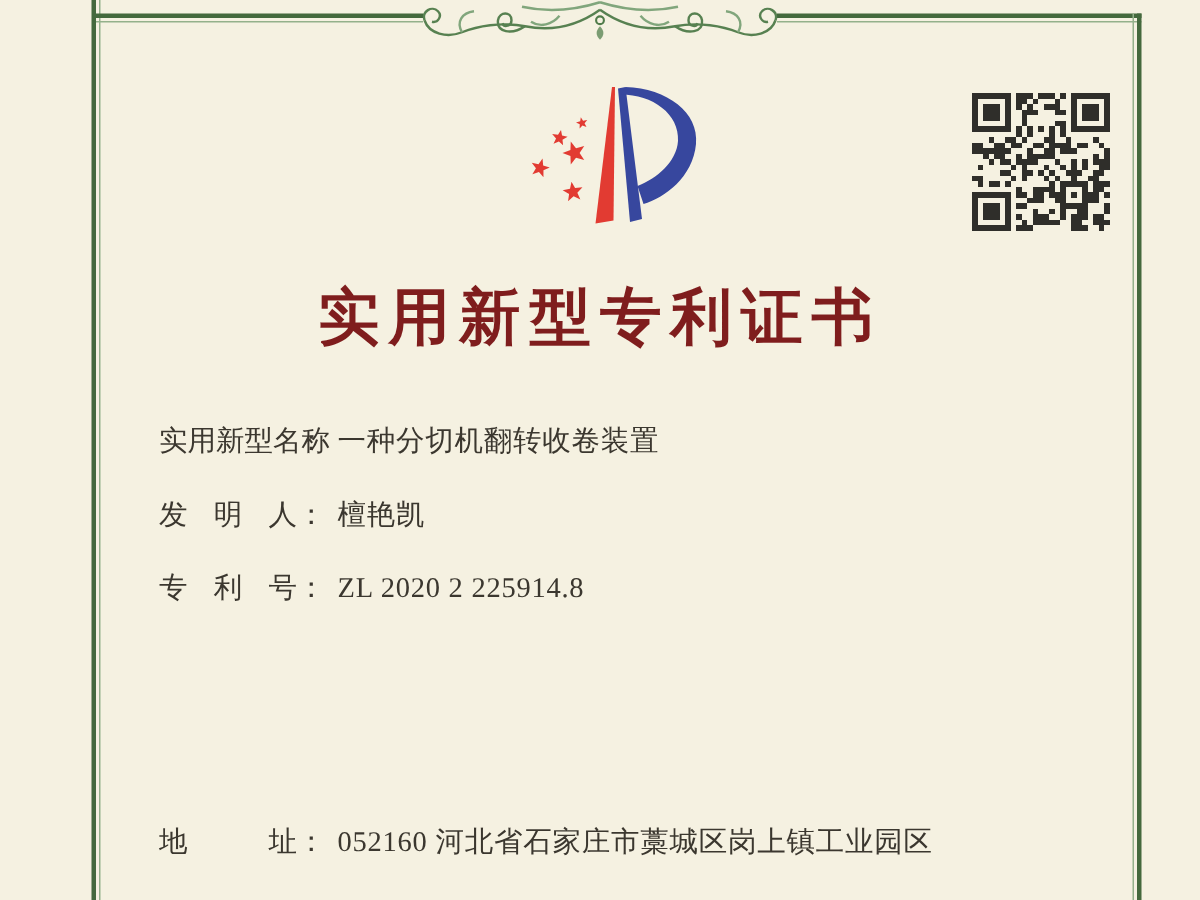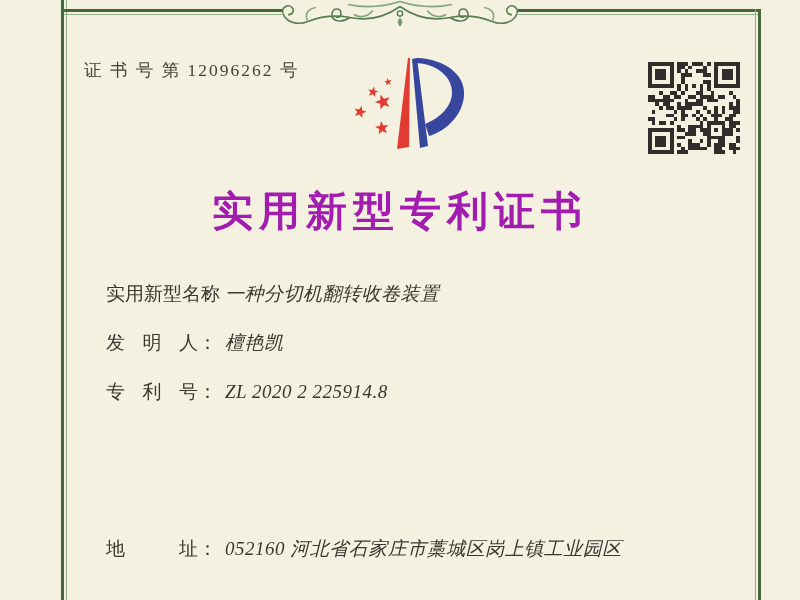--- a/index.html
+++ b/index.html
@@ -21,26 +21,26 @@
   .h-top-light-r{left:518px;top:14px;width:243px;height:1px;}
   .v-right-dark{left:758px;top:9px;width:3px;height:591px;}
   .v-right-light{left:755px;top:9px;width:1px;height:591px;}
   .ornament{position:absolute;left:278px;top:0;width:244px;height:27px;}
   .cert-no{position:absolute;left:84px;top:58px;font-size:17.5px;
            letter-spacing:2px;color:#46423b;white-space:nowrap;}
   .logo{position:absolute;left:325px;top:50px;width:150px;height:100px;}
   .qr{position:absolute;left:648px;top:62px;width:92px;height:92px;shape-rendering:crispEdges;}
   .title{position:absolute;left:0;top:184px;width:800px;margin:0;
          text-align:center;font-size:41px;font-weight:700;
-         letter-spacing:6px;color:#a21caf;}
+         letter-spacing:6px;color:#7f1d1d;}
   .rows{position:absolute;left:106px;top:0;width:694px;height:600px;}
   .row{position:absolute;left:0;white-space:nowrap;font-size:19px;color:var(--text);}
   .flabel{display:inline-block;width:92px;text-align:justify;text-align-last:justify;}
   .colon{display:inline-block;margin-right:8px;}
-  .fvalue{letter-spacing:0.5px;font-style:italic;}
+  .fvalue{letter-spacing:0.5px;}
   .footer-right{position:absolute;left:301px;top:0;white-space:nowrap;}
   .flabel.wide{width:118px;}
 </style>
 </head>
 <body>
 
 <div class="page">
 
   <div class="bline v-left-dark"></div>
   <div class="bline light v-left-light"></div>
@@ -58,21 +58,20 @@
       <path d="M5,13 C3,7 10,3 14,7 C17,10 14,15 10,14"></path>
       <path d="M122,1 C106,6 88,8 70,4" stroke="#7ba277"></path>
       <path d="M30,21 C26,14 30,8 38,7" stroke="#7ba277"></path>
       <path d="M95,10 C90,16 82,18 76,14" stroke="#7ba277"></path>
     </g>
     <use href="#orn-half" transform="translate(244,0) scale(-1,1)"></use>
     <circle cx="122" cy="13" r="2.6" stroke="#4f7b49" fill="none" stroke-width="1.4"></circle>
     <path d="M122,17 C119,20 119,23 122,26 C125,23 125,20 122,17" fill="#5d8756" opacity="0.8"></path>
   </svg>
 
-  <div class="cert-no">证 书 号 第 12096262 号</div>
 
   <svg class="logo" viewBox="0 0 150 100" aria-hidden="true">
     <polygon points="83,8 85,8 84,97 72,99" fill="var(--logo-red)"></polygon>
     <polygon points="87,9 92,8 103,96 95,98" fill="var(--logo-blue)"></polygon>
     <path d="M92,8 C120,9 141,25 139,46 C137,68 118,82 104,86 L100,74 C113,69 126,58 127,44 C128,26 110,13 89,13 Z" fill="var(--logo-blue)"></path>
     <g id="logo-stars" fill="var(--logo-red)">
         <polygon points="62.2,28.1 63.7,30.5 66.5,30.0 64.7,32.2 66.0,34.7 63.3,33.6 61.4,35.7 61.5,32.8 59.0,31.6 61.8,30.9"></polygon>
         <polygon points="49.0,36.6 49.7,40.4 53.4,41.2 50.0,43.1 50.4,46.9 47.6,44.3 44.0,45.8 45.7,42.3 43.1,39.4 47.0,39.9"></polygon>
         <polygon points="55.5,44.4 59.0,48.8 64.5,47.3 61.4,52.0 64.5,56.7 59.0,55.2 55.5,59.6 55.3,54.0 50.0,52.0 55.3,50.0"></polygon>
         <polygon points="36.7,55.7 37.1,60.3 41.5,61.7 37.3,63.5 37.3,68.1 34.3,64.6 29.9,66.1 32.3,62.1 29.5,58.5 34.0,59.5"></polygon>
@@ -291,18 +290,18 @@
   <div class="rows">
     <div class="row" style="top:281px">
       <span class="flabel">实用新型名称</span><span class="colon">：</span><span class="fvalue">一种分切机翻转收卷装置</span>
     </div>
     <div class="row" style="top:330px">
       <span class="flabel">发明人</span><span class="colon">：</span><span class="fvalue">檀艳凯</span>
     </div>
     <div class="row" style="top:379px">
       <span class="flabel">专利号</span><span class="colon">：</span><span class="fvalue">ZL 2020 2 225914.8</span>
     </div>
-    <div class="row" style="top:536px">
+    <div class="row" style="top:548px">
       <span class="flabel">地址</span><span class="colon">：</span><span class="fvalue">052160 河北省石家庄市藁城区岗上镇工业园区</span>
     </div>
   </div>
 
 </div>
 
 </body></html>

